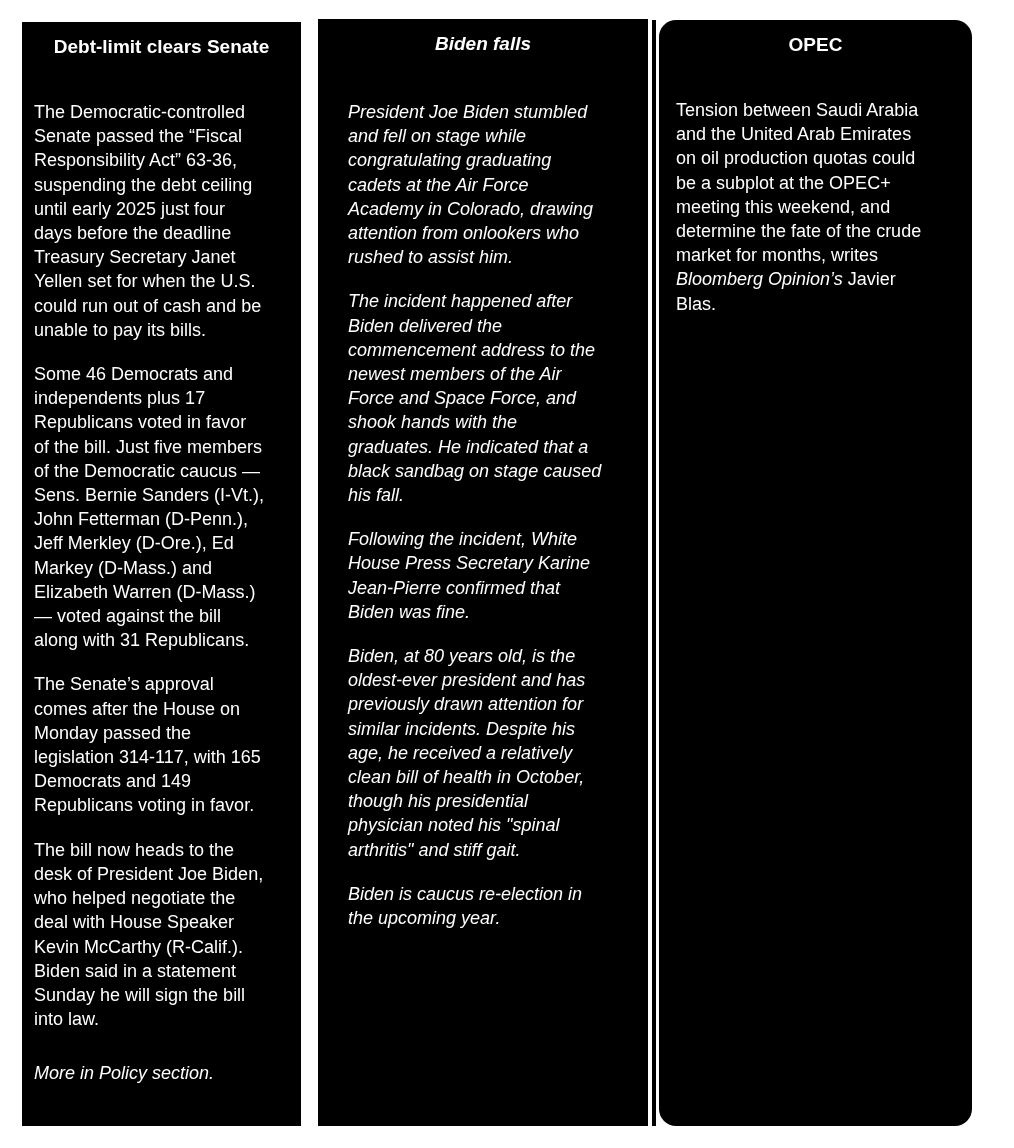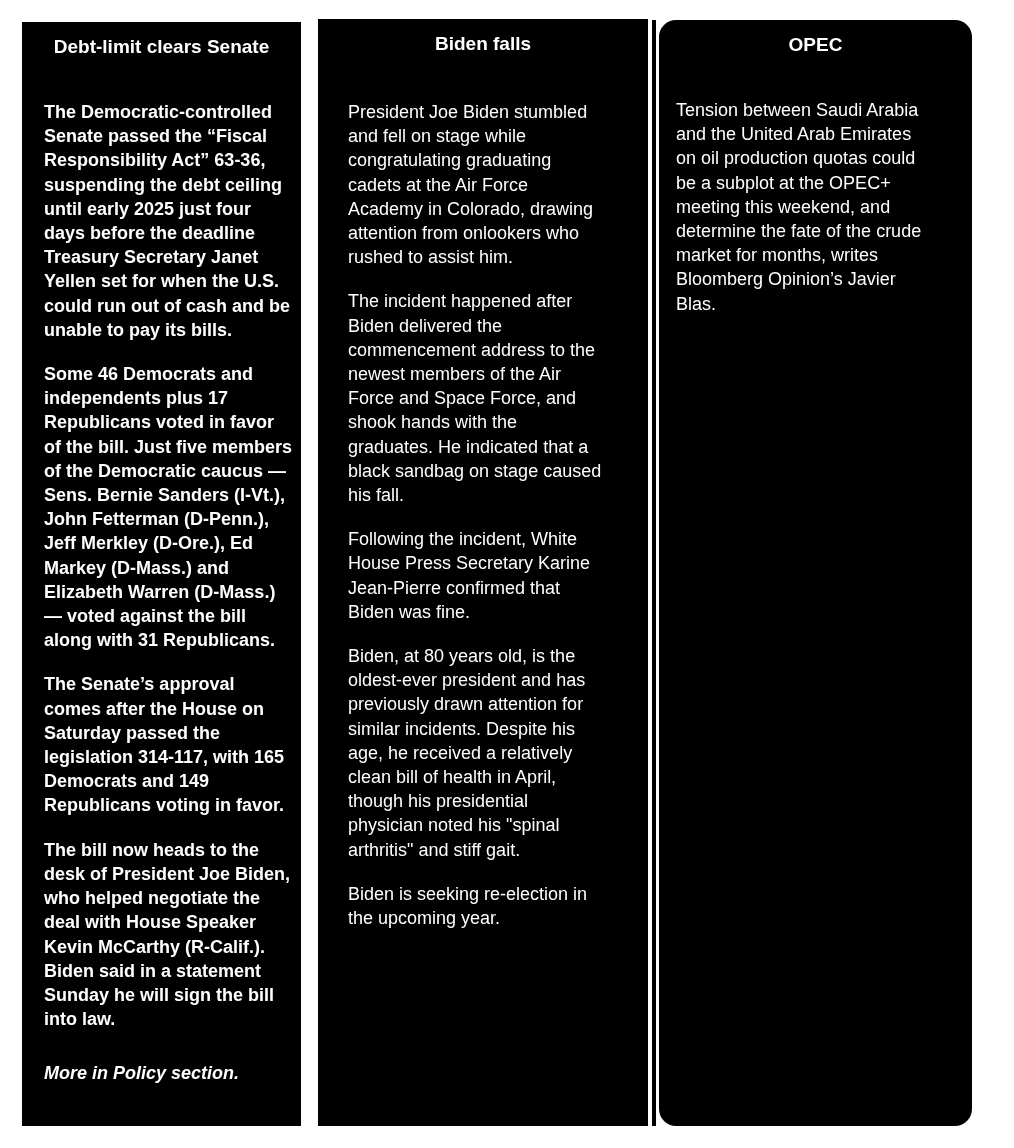--- a/index.html
+++ b/index.html
@@ -1,30 +1,30 @@
 <!DOCTYPE html>
 <html><head>
 <meta charset="utf-8">
 <style>
   html, body { margin: 0; padding: 0; background: #ffffff; }
   body { width: 1014px; height: 1148px; position: relative; overflow: hidden;
          font-family: "Liberation Sans", sans-serif; color: #ffffff; }
   .col { position: absolute; background: #000000; box-sizing: border-box; }
   #col1 { left: 22px; top: 22px; width: 279px; height: 1104px; padding: 0 0 0 22px; }
-  #col2 { left: 318px; top: 19px; width: 330px; height: 1107px; padding: 0 11px 0 30px; }
+  #col2 { left: 318px; top: 19px; width: 330px; height: 1107px; padding: 0 11px 0 30px; font-style: italic; }
   #strip { left: 652px; top: 20px; width: 4px; height: 1106px; }
   #col3 { left: 659px; top: 20px; width: 313px; height: 1106px; padding: 0 0 0 17px; border-radius: 17px; }
   .headline { font-weight: bold; font-size: 19px; text-align: center; line-height: 24px;
               position: absolute; top: 13px; left: 0; right: 0; }
   .body { position: absolute; top: 78px; font-size: 18px; line-height: 24.2px; }
-  #col1 .body { left: 22px; font-weight: bold; }
+  #col1 .body { left: 12px; }
   #col2 .body { left: 30px; top: 81px; }
   #col3 .body { left: 17px; }
   .para { margin: 0 0 20px 0; white-space: pre-line; }
-  .italic { }
+  .italic { font-style: italic; }
   .note { margin-top: 30px; font-style: italic; }
 </style>
 </head>
 <body>
 
 <div class="col" id="col1">
   <div class="headline">Debt-limit clears Senate</div>
   <div class="body">
     <p class="para">The Democratic-controlled
 Senate passed the “Fiscal
@@ -43,21 +43,21 @@
 of the Democratic caucus —
 Sens. Bernie Sanders (I-Vt.),
 John Fetterman (D-Penn.),
 Jeff Merkley (D-Ore.), Ed
 Markey (D-Mass.) and
 Elizabeth Warren (D-Mass.)
 — voted against the bill
 along with 31 Republicans.</p>
     <p class="para">The Senate’s approval
 comes after the House on
-Saturday passed the
+Monday passed the
 legislation 314-117, with 165
 Democrats and 149
 Republicans voting in favor.</p>
     <p class="para">The bill now heads to the
 desk of President Joe Biden,
 who helped negotiate the
 deal with House Speaker
 Kevin McCarthy (R-Calif.).
 Biden said in a statement
 Sunday he will sign the bill
@@ -87,25 +87,25 @@
 his fall.</p>
     <p class="para">Following the incident, White
 House Press Secretary Karine
 Jean-Pierre confirmed that
 Biden was fine.</p>
     <p class="para">Biden, at 80 years old, is the
 oldest-ever president and has
 previously drawn attention for
 similar incidents. Despite his
 age, he received a relatively
-clean bill of health in April,
+clean bill of health in October,
 though his presidential
 physician noted his "spinal
 arthritis" and stiff gait.</p>
-    <p class="para">Biden is seeking re-election in
+    <p class="para">Biden is caucus re-election in
 the upcoming year.</p>
   </div>
 </div>
 
 <div class="col" id="strip"></div>
 
 <div class="col" id="col3">
   <div class="headline">OPEC</div>
   <div class="body">
     <p class="para"><span>Tension between Saudi Arabia

